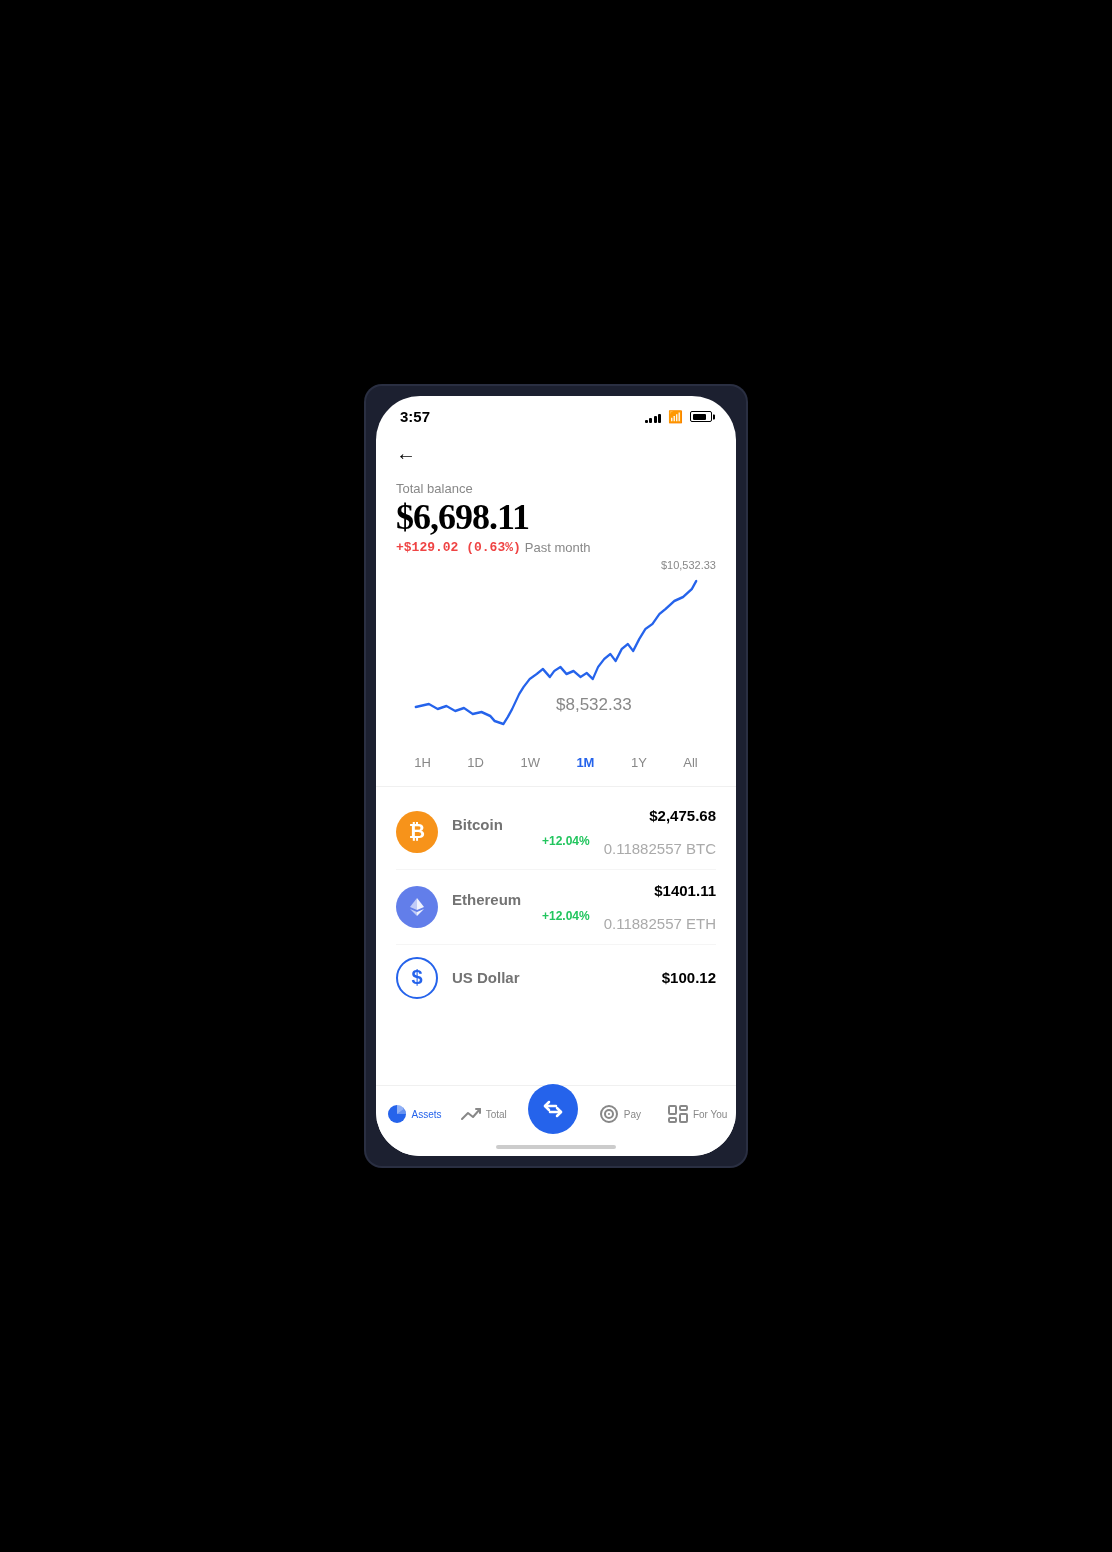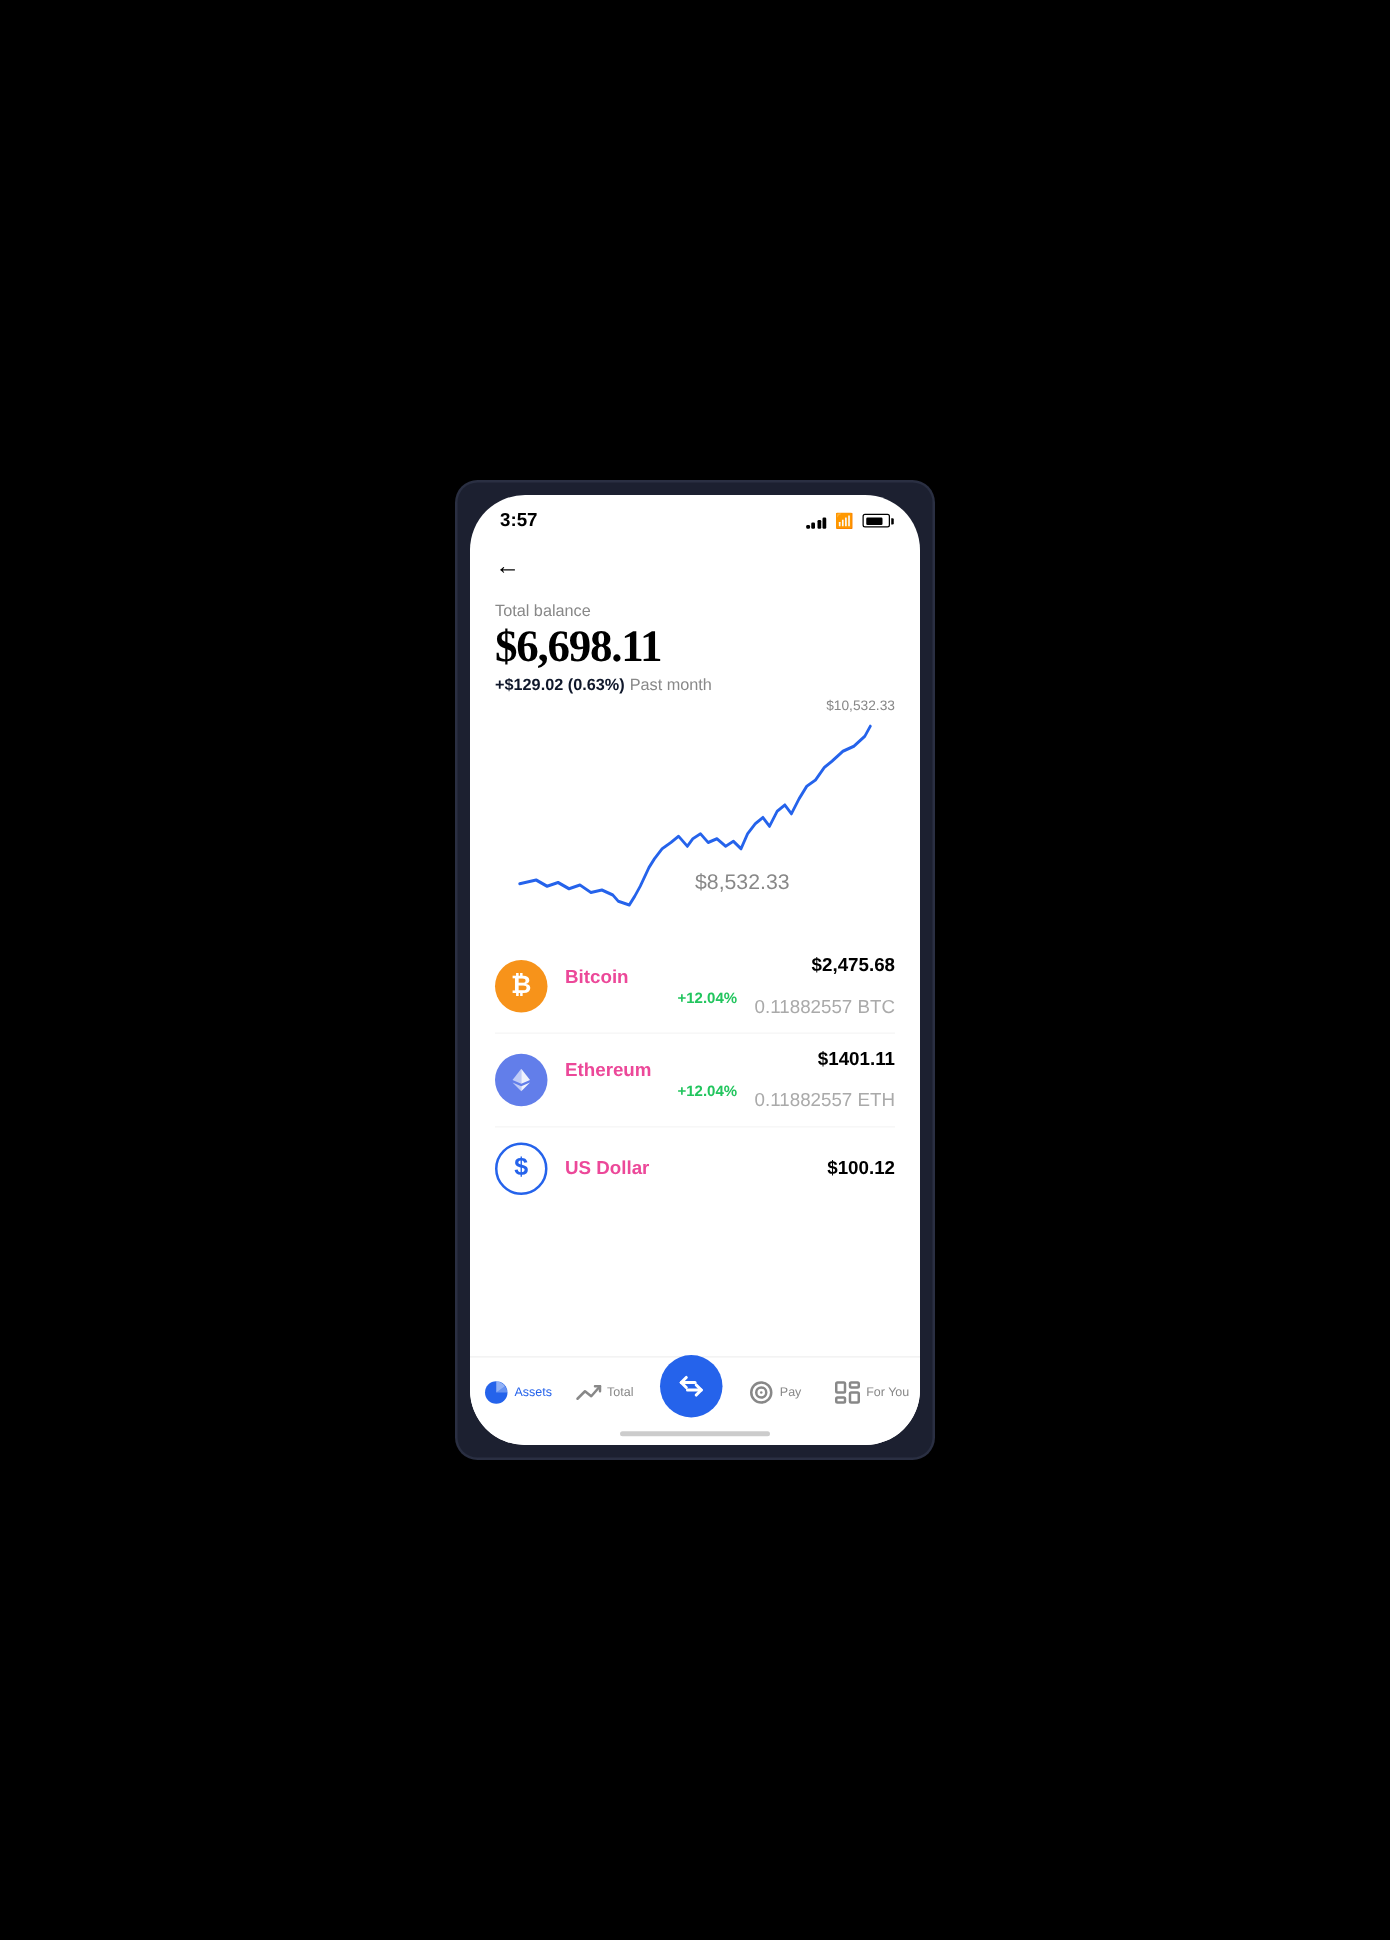--- a/index.html
+++ b/index.html
@@ -125,22 +125,23 @@
       font-family: Liberation Serif, serif;
     }
     .balance-change {
       font-size: 13px;
       color: #888;
       display: flex;
       align-items: center;
       gap: 4px;
     }
     .balance-change .positive {
-      color: #0f172a;
+      color: #ef4444;
       font-weight: 600;
+      font-family: Liberation Mono, monospace;
     }
     
     .chart-area {
       padding: 4px 31px 0;
       position: relative;
     }
     .chart-high-label {
       position: absolute;
       right: 20px;
       top: 4px;
@@ -210,21 +211,21 @@
       background: #fff;
       border: 2px solid #2563eb;
       color: #2563eb;
     }
     .asset-info {
       flex: 1;
     }
     .asset-name {
       font-size: 15px;
       font-weight: 600;
-      color: #ec4899;
+      color: #737373;
     }
     .asset-change {
       font-size: 12px;
       font-weight: 700;
       margin-top: 1px;
       text-align: right;
     }
     .asset-change.positive { color: #22c55e; }
     .asset-values {
       text-align: right;
@@ -347,20 +348,28 @@
               <stop offset="0%" stop-color="#2563eb" stop-opacity="0.15"></stop>
               <stop offset="100%" stop-color="#2563eb" stop-opacity="0"></stop>
             </linearGradient>
           </defs>
 
           <polyline points="10,148 25,145 35,150 45,147 55,152 65,149 75,155 85,153 95,157 100,162 110,165 115,158 120,150 128,135 133,128 140,120 148,115 155,110 163,118 168,112 175,108 182,115 190,112 198,118 205,114 212,120 218,108 225,100 232,95 238,102 245,90 252,85 258,92 265,80 272,70 280,65 288,55 295,50 305,42 315,38 325,30 330,22" fill="none" stroke="#2563eb" stroke-width="2.5" stroke-linejoin="round" stroke-linecap="round"></polyline>
         </svg>
         <span class="chart-low-label">$8,532.33</span>
       </div>
 
+      <div class="time-filters">
+        <span class="time-filter">1H</span>
+        <span class="time-filter">1D</span>
+        <span class="time-filter">1W</span>
+        <span class="time-filter active">1M</span>
+        <span class="time-filter">1Y</span>
+        <span class="time-filter">All</span>
+      </div>
 
       <div class="asset-list">
 
         <div class="asset-item">
           <div class="asset-icon btc">₿</div>
           <div class="asset-info">
             <div class="asset-name">Bitcoin</div>
             <div class="asset-change positive">+12.04%</div>
           </div>
           <div class="asset-values">

